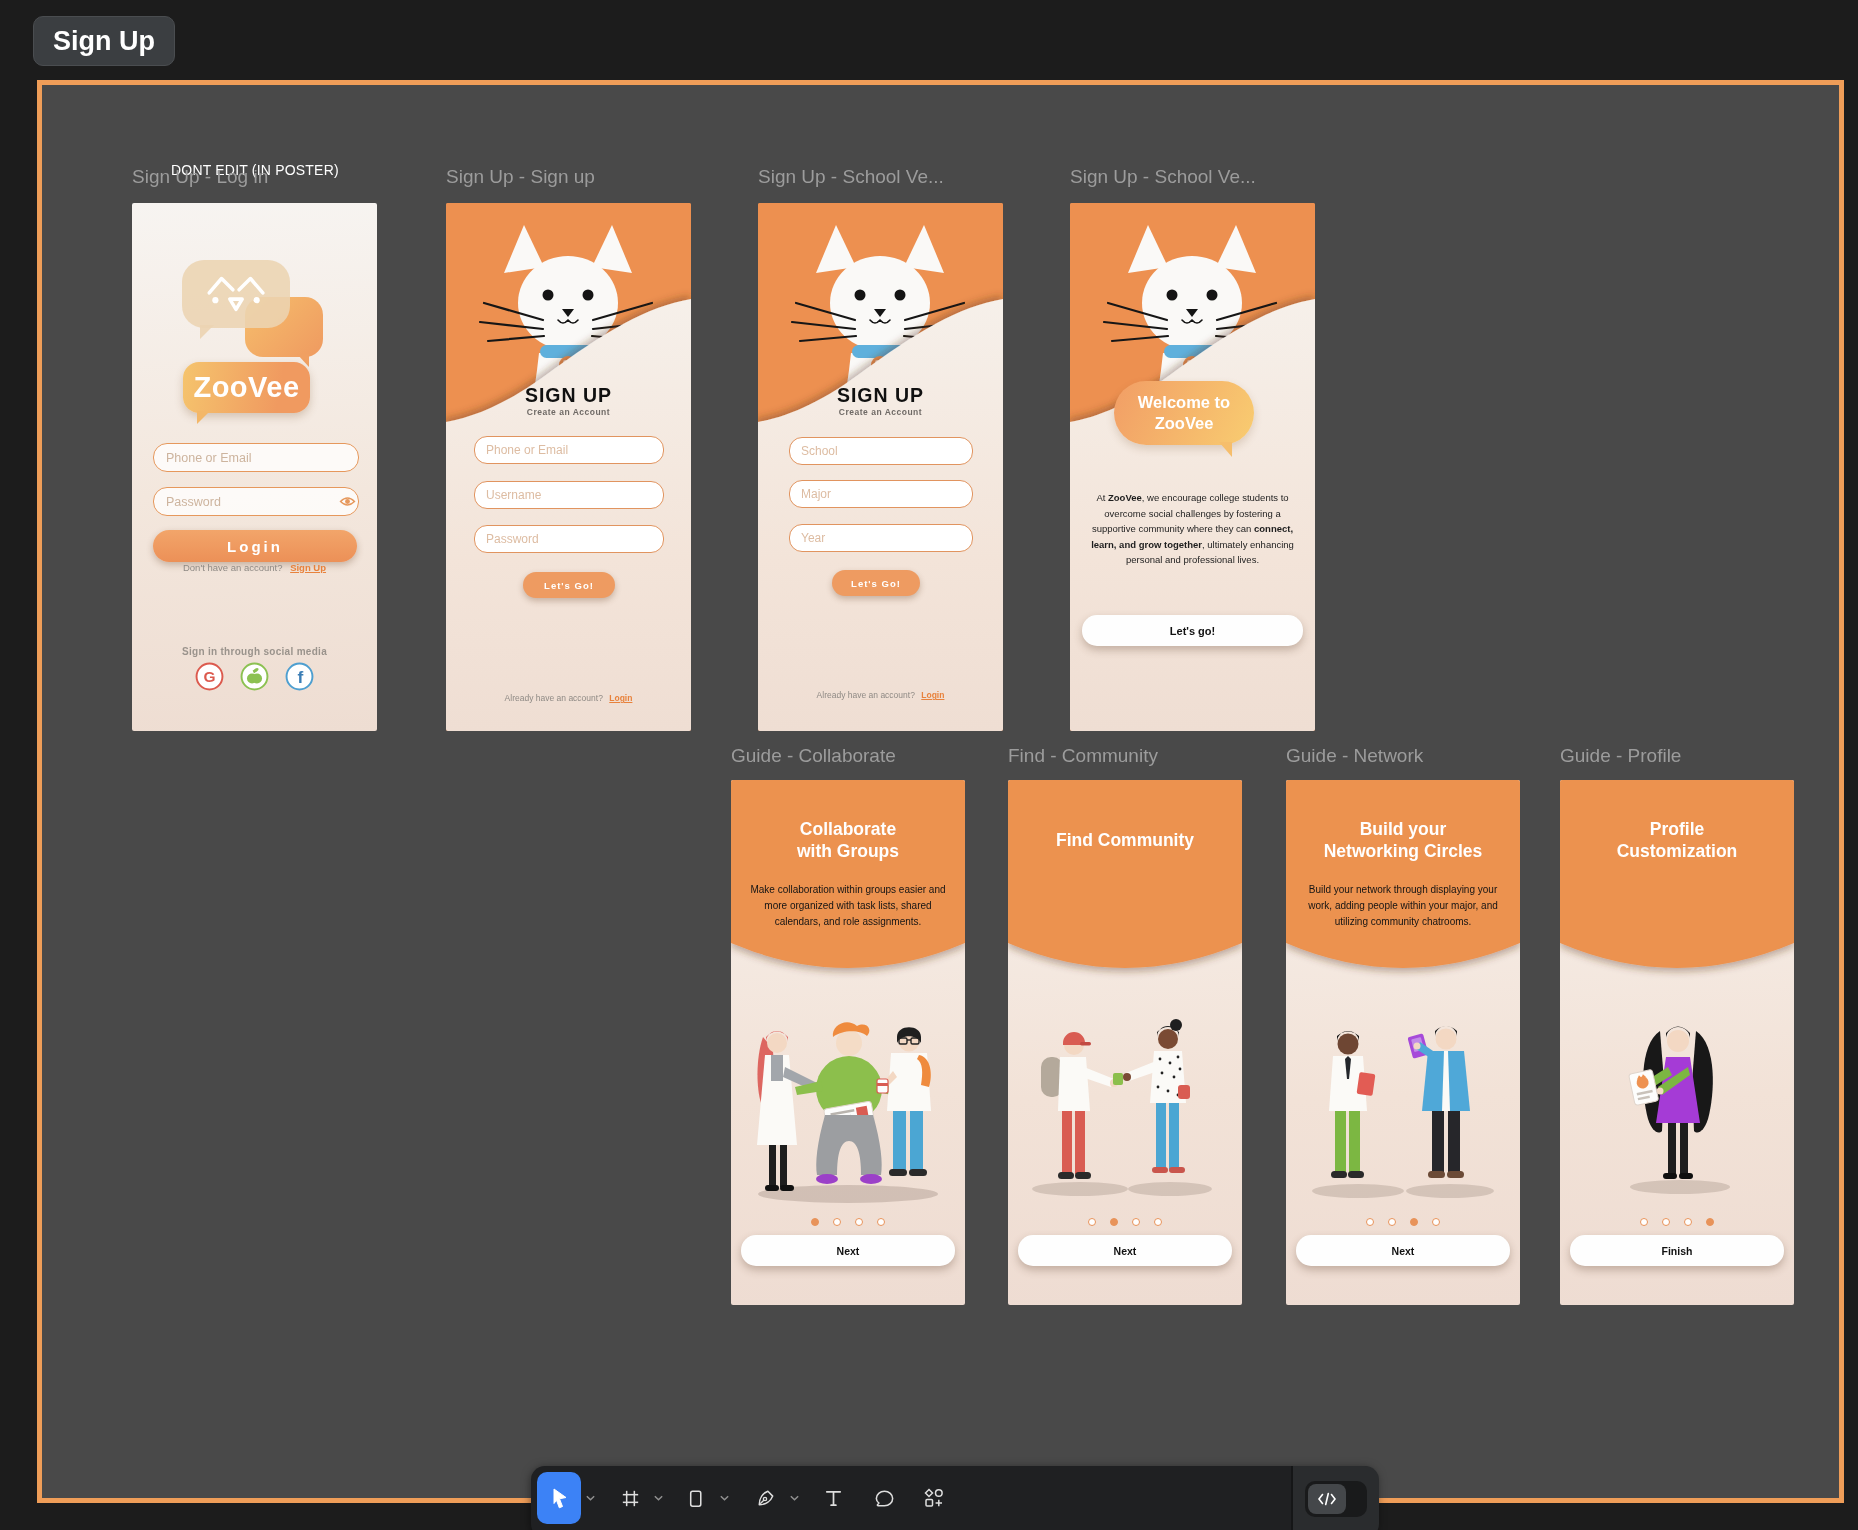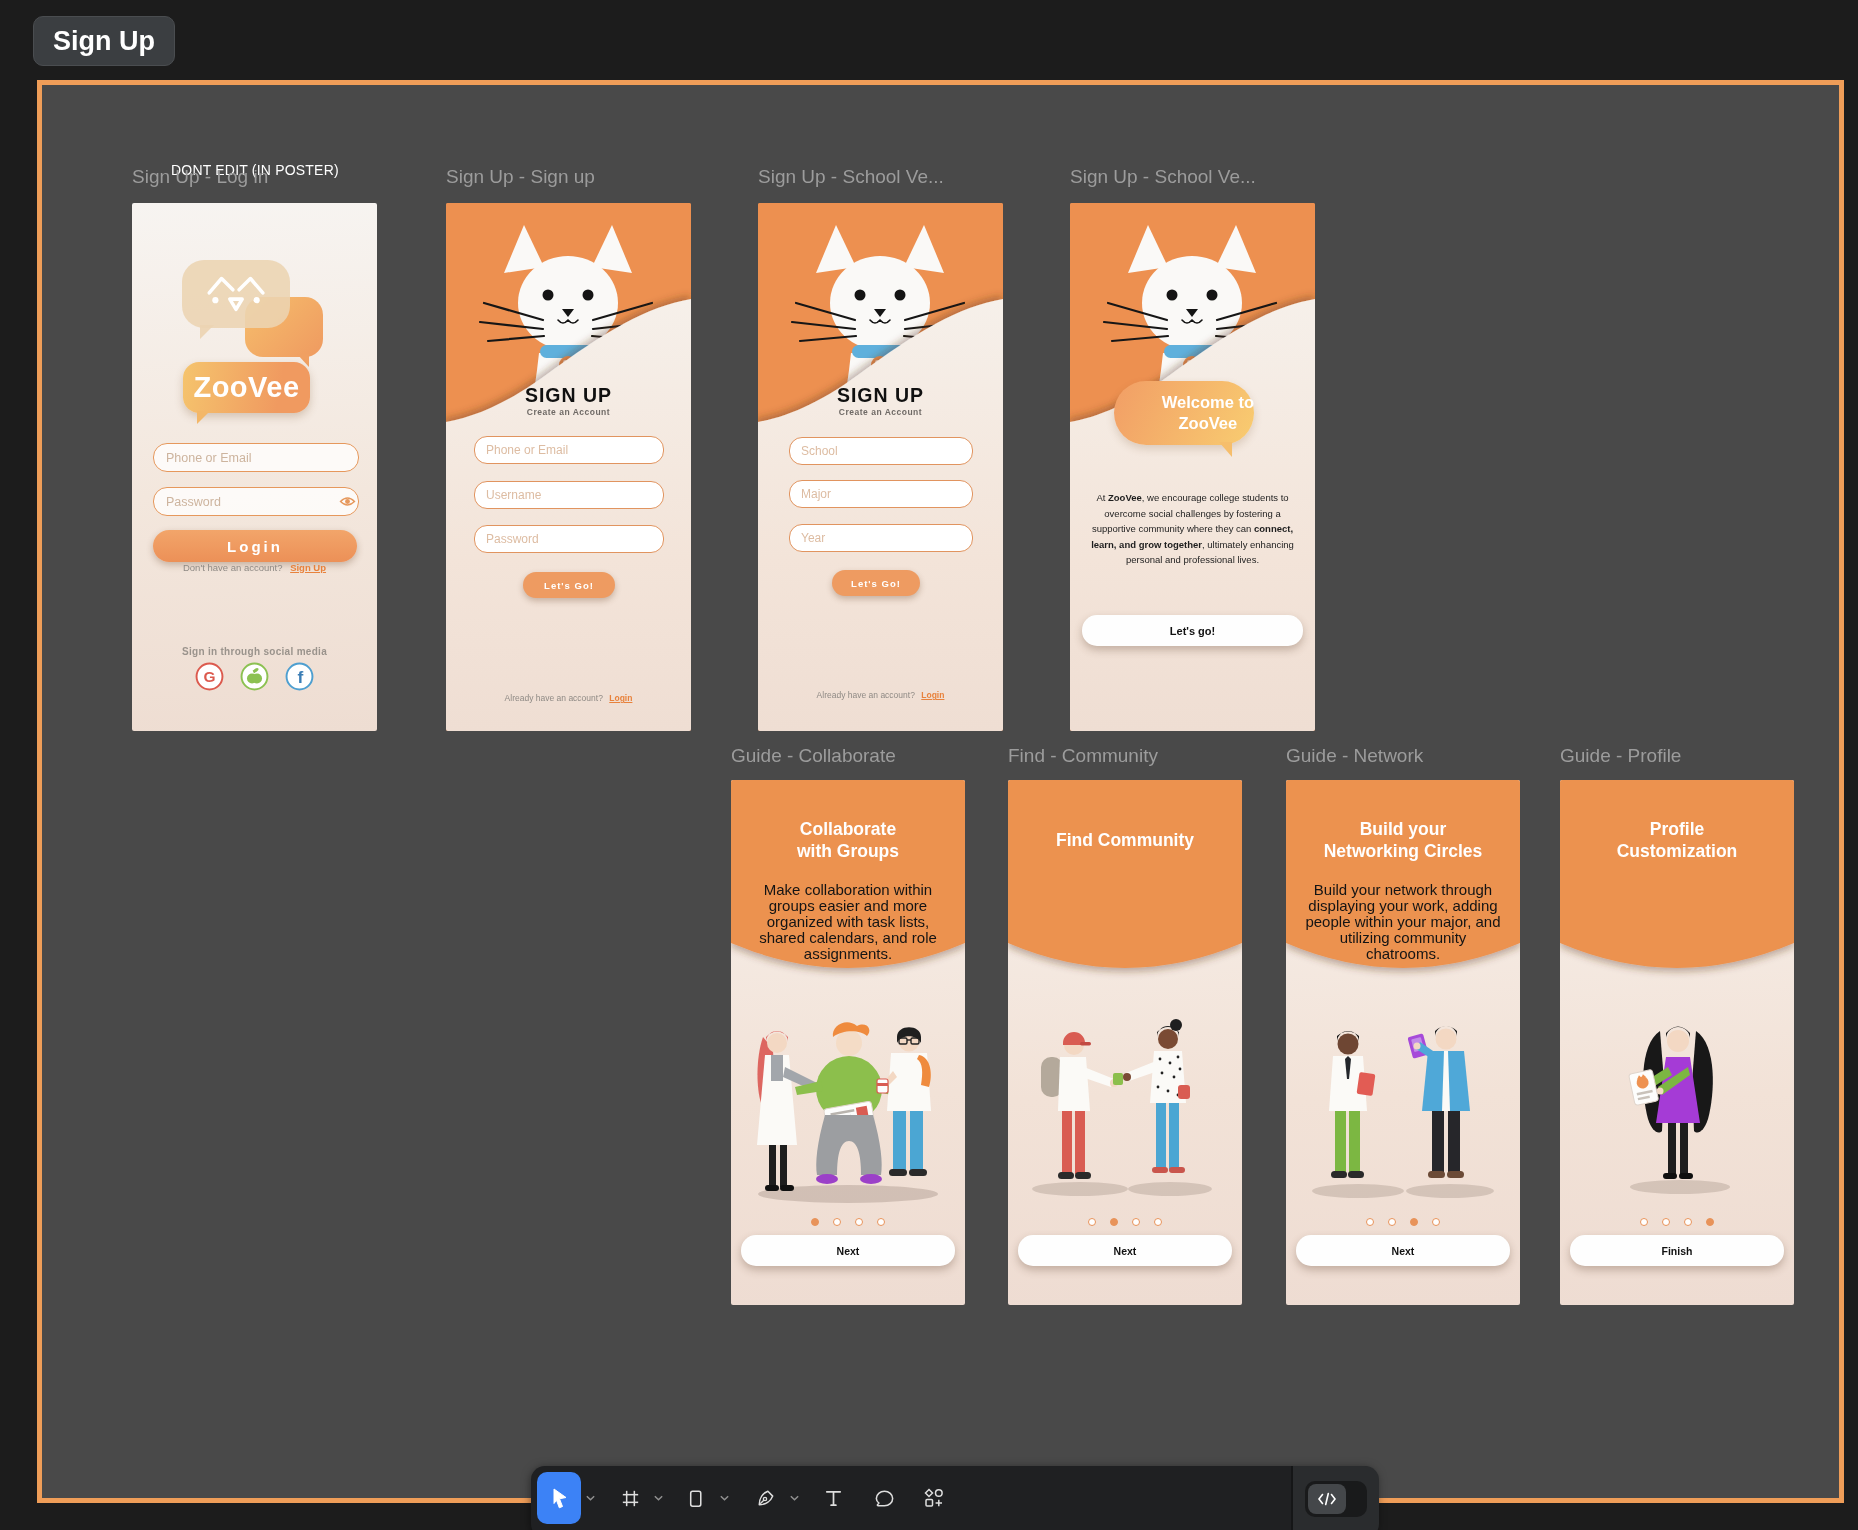--- a/index.html
+++ b/index.html
@@ -45,34 +45,34 @@
   .h-signup{width:100%;text-align:center;font-size:19.5px;font-weight:900;letter-spacing:1px;color:#101010;}
   .h-sub{width:100%;text-align:center;font-size:8.5px;font-weight:700;color:#6F6A66;letter-spacing:.5px;}
   .fld2{border:1.5px solid #E1945F;background:#fff;border-radius:13px;display:flex;align-items:center;}
   .fld2 input{flex:1;height:100%;border:none;background:transparent;outline:none;padding:0 11px;
               font-family:"Liberation Sans",sans-serif;font-size:12px;color:#8a7a6c;}
   .fld2 input::placeholder{color:#DDBCA2;opacity:1;}
   .btn-go{border-radius:13px;background:#EE9B61;box-shadow:0 3px 6px rgba(100,60,30,.3);color:#fff;
           font-size:9.5px;font-weight:700;letter-spacing:1px;display:flex;align-items:center;justify-content:center;}
   
   .wl-bubble{left:44px;top:178px;width:140px;height:64px;border-radius:32px;
-             background:linear-gradient(115deg,#F2A066 5%,#F8CA70 95%);display:flex;align-items:center;justify-content:flex-end;
+             background:linear-gradient(115deg,#F2A066 5%,#F8CA70 95%);display:flex;align-items:center;justify-content:center;
              color:#fff;font-weight:800;font-size:16.5px;line-height:21px;text-align:center;white-space:pre-line;
              box-shadow:0 4px 8px rgba(120,80,40,.2);}
   .wl-bubble:after{content:"";position:absolute;right:22px;bottom:-12px;border-top:15px solid #F6BE6C;
                    border-left:13px solid transparent;}
   .wl-para{left:17px;top:287px;width:211px;font-size:9.5px;line-height:15.5px;color:#1E1E1E;text-align:center;}
   .btn-white{background:#FEFEFE;border-radius:15px;box-shadow:0 4px 8px rgba(90,60,40,.3);color:#111;
              font-weight:700;display:flex;align-items:center;justify-content:center;}
   
   .gcard{width:234px;height:525px;overflow:hidden;border-radius:2px;
          background:linear-gradient(178deg,#F7F1EC 0%,#F2E2D7 60%,#EEDCD2 100%);}
   .g-heading{left:0;top:36px;width:100%;height:48px;display:flex;align-items:center;justify-content:center;
              color:#fff;font-size:17.5px;font-weight:800;line-height:22px;text-align:center;white-space:pre-line;}
-  .g-body{left:17px;top:102px;width:200px;font-size:15px;line-height:16px;color:#141414;text-align:center;}
+  .g-body{left:17px;top:102px;width:200px;font-size:10px;line-height:16px;color:#141414;text-align:center;}
   .dots{left:0;top:438px;width:100%;display:flex;justify-content:center;gap:14px;}
   .dot{width:8px;height:8px;border-radius:50%;background:#fff;border:1.3px solid #E8935A;box-sizing:border-box;}
   .dot.active{background:#E8935A;}
   .g-btn{left:10px;top:455px;width:214px;height:31px;font-size:10.5px;}
   
   .toolbar{left:531px;top:1466px;width:846px;height:72px;background:#1F2022;border-radius:14px;box-shadow:0 2px 10px rgba(0,0,0,.5);}
   .tbtn{position:absolute;top:6px;width:44px;height:52px;border-radius:10px;display:flex;align-items:center;justify-content:center;}
   .tbtn.sel{background:#3C82F6;}
   .chev{position:absolute;top:26px;width:12px;height:12px;display:flex;align-items:center;justify-content:center;}
   .devpanel{position:absolute;left:760px;top:0;width:86px;height:72px;background:#2A2C2E;border-radius:0 14px 14px 0;

